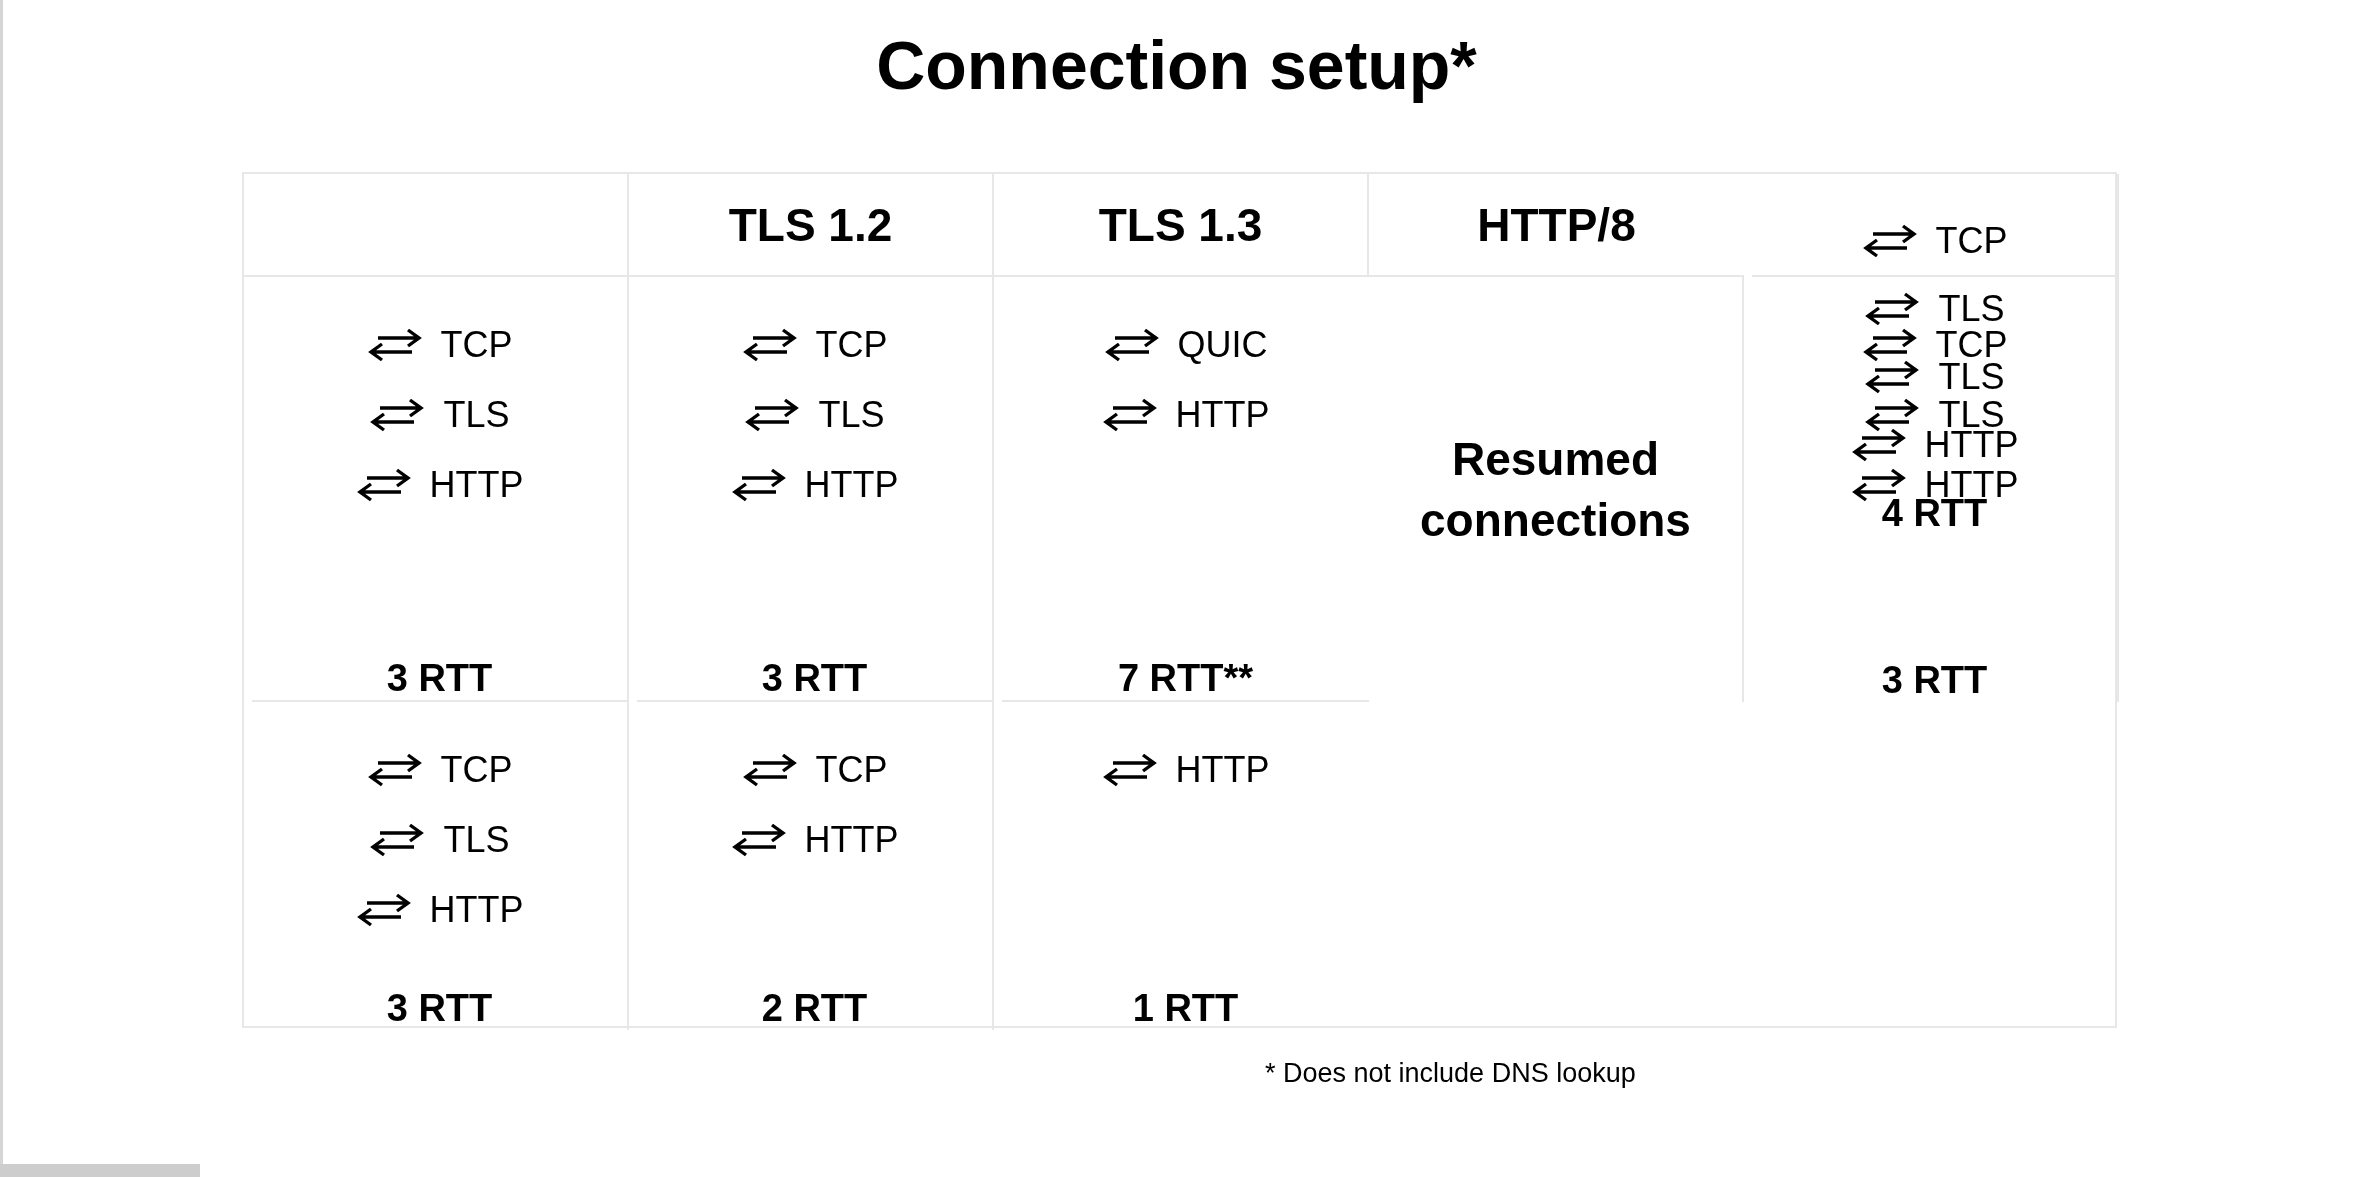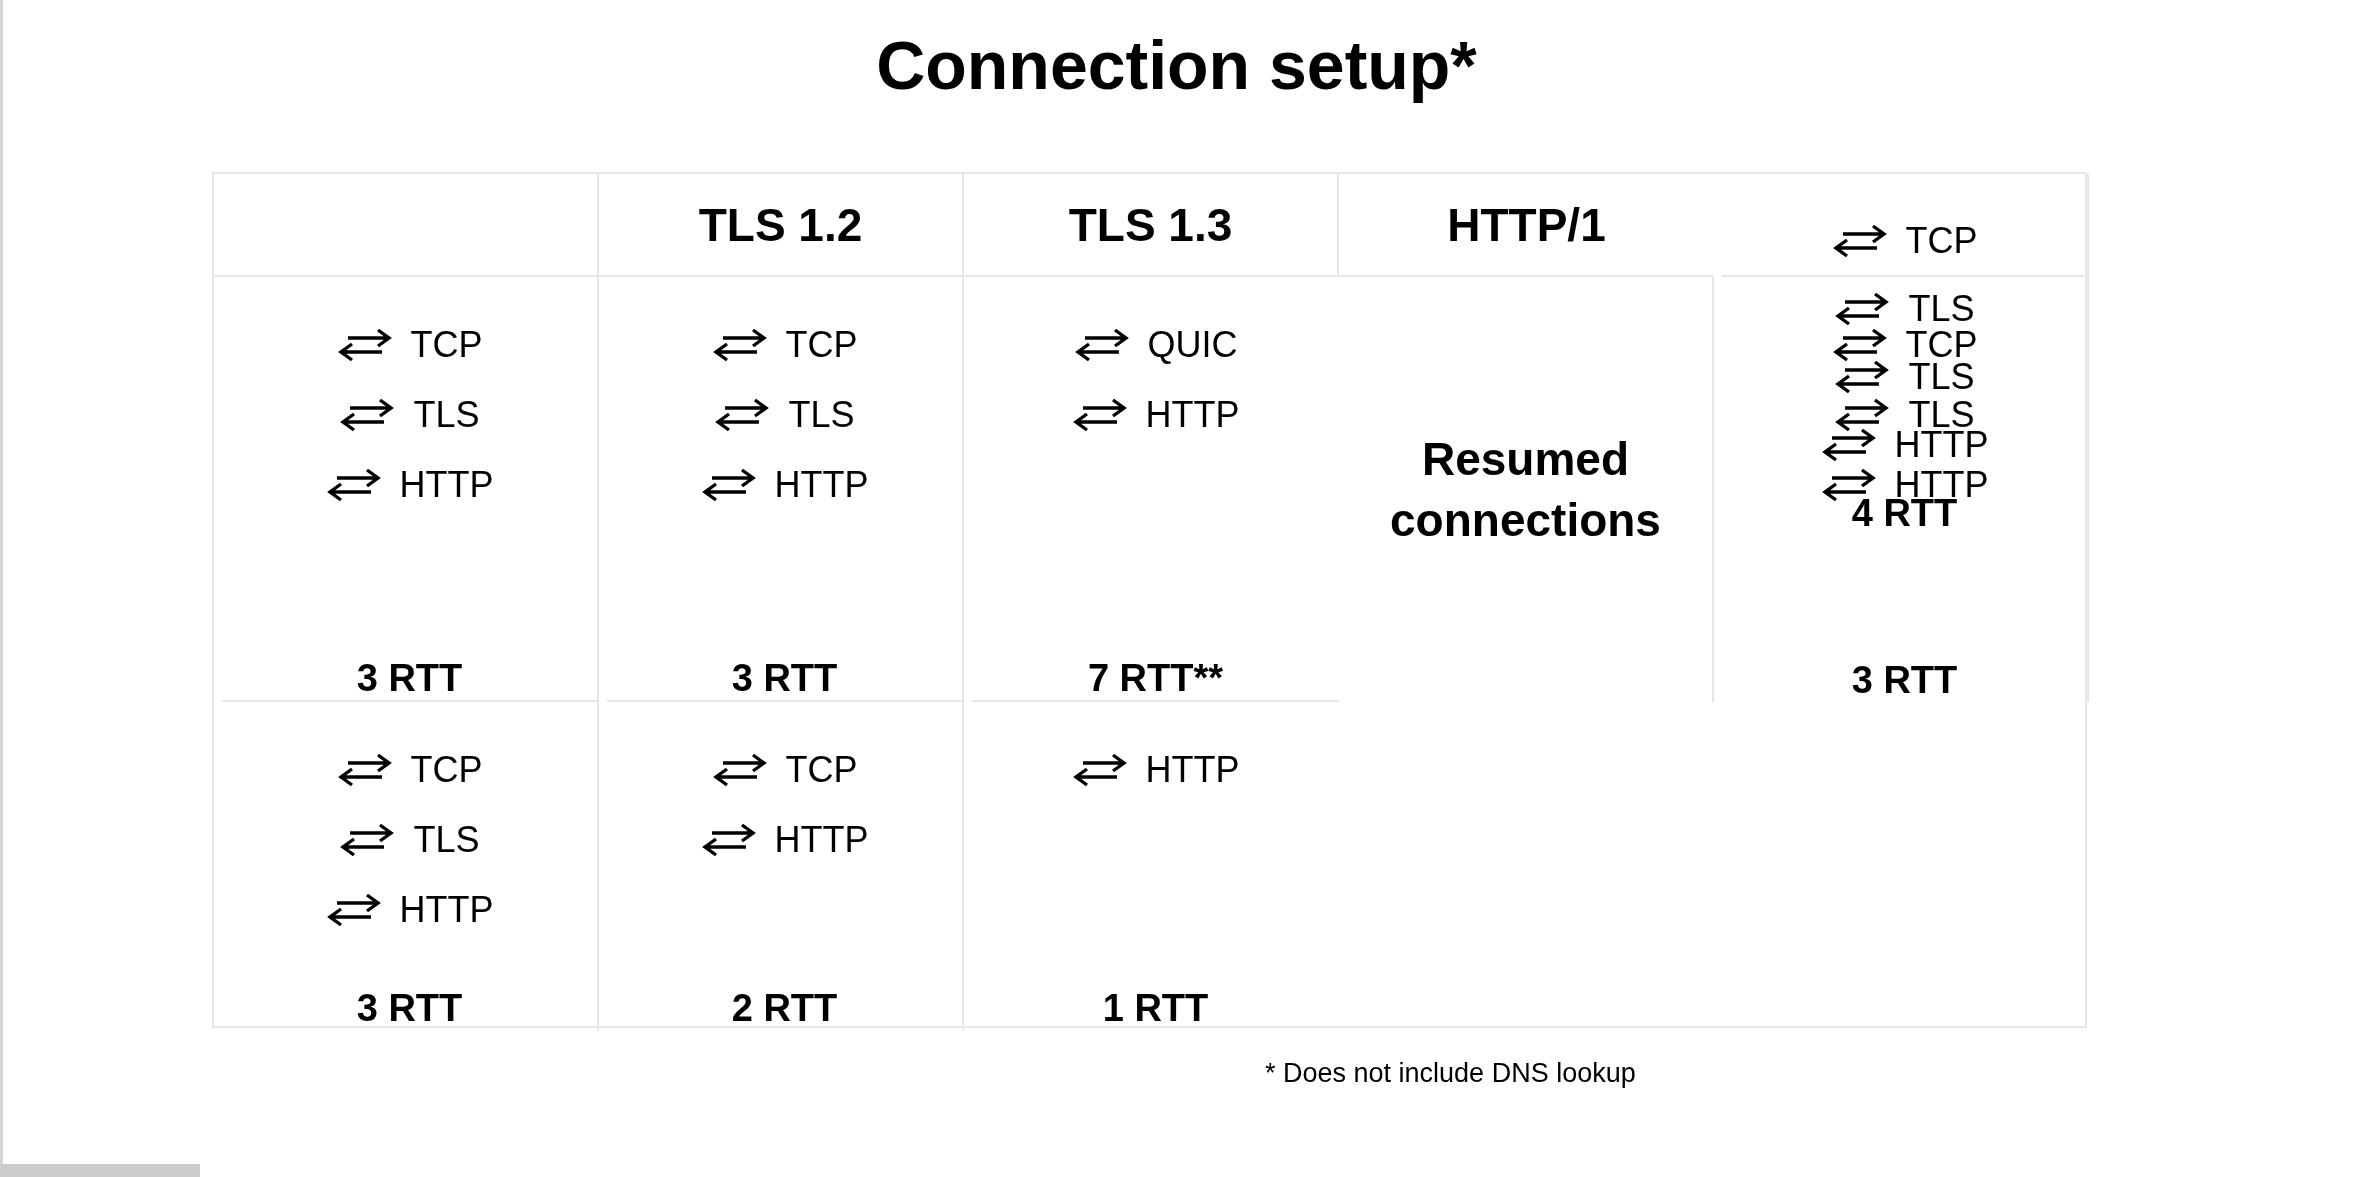--- a/index.html
+++ b/index.html
@@ -12,21 +12,21 @@
   
   .left-edge{position:absolute;left:0;top:0;width:3px;height:1177px;background:#d5d5d5;}
   .bottom-edge{position:absolute;left:0;bottom:0;width:200px;height:13px;background:#cdcdcd;}
 
   .title{
     position:absolute;top:26px;left:0;width:2353px;text-align:center;
     font-size:68px;font-weight:bold;letter-spacing:0;
   }
 
   .proto-table{
-    position:absolute;left:212px;top:172px;width:1875px;height:856px;
+    position:absolute;left:242px;top:172px;width:1875px;height:856px;
     display:grid;box-sizing:border-box;
     grid-template-columns:385px 365px 375px 375px 375px;
     grid-template-rows:103px 425px 328px;
     border:2px solid #e7e7e7;
   }
   .cell{
     box-sizing:border-box;border-right:2px solid #e7e7e7;border-bottom:2px solid #e7e7e7;
     display:flex;flex-direction:column;align-items:center;
   }
   .cell.last-col{border-right:none;}
@@ -50,21 +50,21 @@
   <div class="left-edge"></div>
   <div class="bottom-edge"></div>
 
   <div class="title">Connection setup*</div>
 
   <div class="proto-table">
 
     <div class="cell col-header"></div>
     <div class="cell col-header">TLS 1.2</div>
     <div class="cell col-header">TLS 1.3</div>
-    <div class="cell col-header last-col">HTTP/1</div>
+    <div class="cell col-header last-col">HTTP/8</div>
 
     <div class="cell data-cell" data-cell="table.rows.0.cells.0">
         <div class="proto-line">
           <svg width="56" height="34" viewBox="0 0 56 34">
             <path d="M11 10 H51 M41 2 L52 10 L41 18 M45 24 H5 M15 16 L4 24 L15 32" fill="none" stroke="#000" stroke-width="3.4"></path>
           </svg>
           <span class="proto-label">TCP</span>
         </div>
         <div class="proto-line">
           <svg width="56" height="34" viewBox="0 0 56 34">

